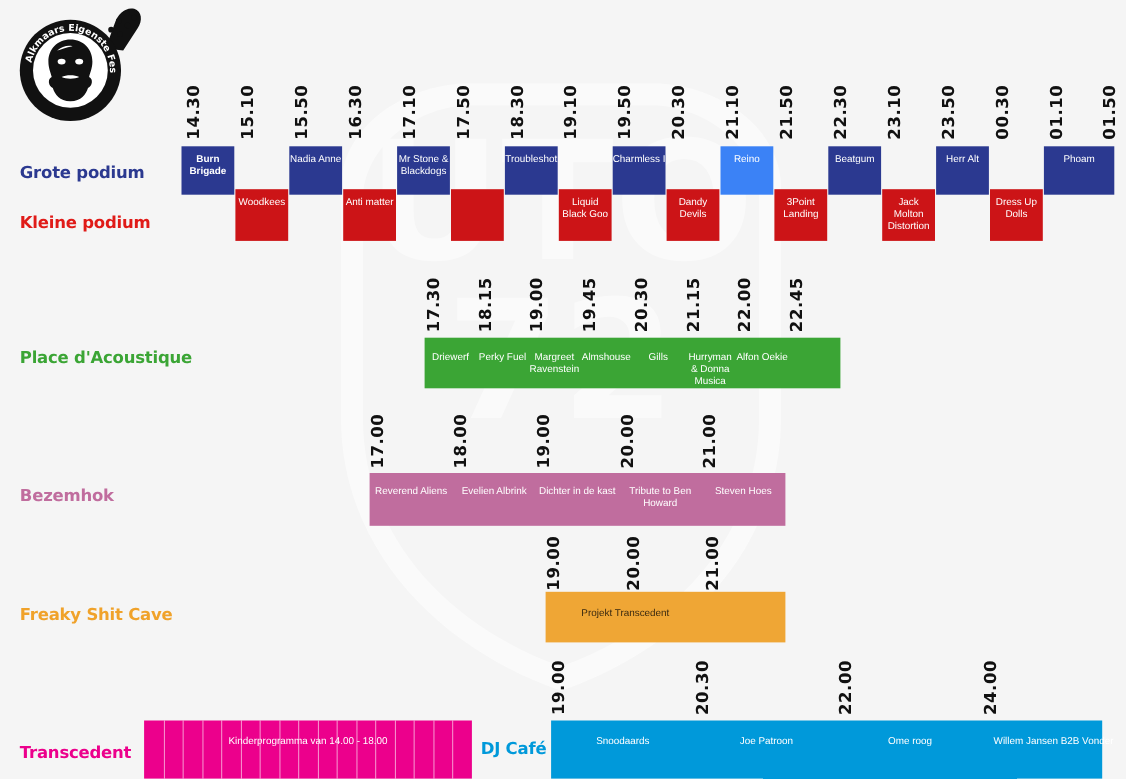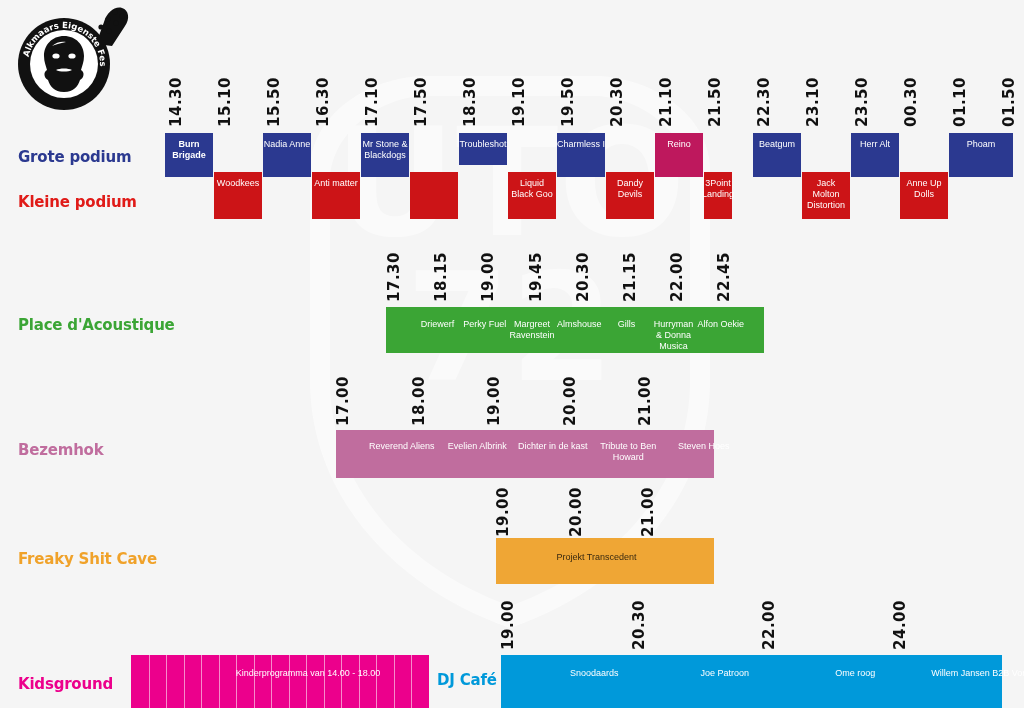--- a/index.html
+++ b/index.html
@@ -44,21 +44,21 @@
   
   .blk{position:absolute;box-sizing:border-box;
     color:#fff;font-size:9px;line-height:11px;
     text-align:center;
     display:flex;align-items:flex-start;justify-content:center;
     padding-top:6px;
     font-family:"Liberation Sans", sans-serif;}
   .blk span{display:block;}
   .band{position:absolute;box-sizing:border-box;}
   .band-item{position:absolute;color:#fff;font-size:9px;line-height:11px;
-    text-align:center;top:12px;padding-left:28px;}
+    text-align:center;top:12px;}
 
   .divider{position:absolute;background:#ffffff;width:1px;}
 </style>
 </head>
 <body>
 
 <div id="stage">
 
   <div class="watermark">
     <svg viewBox="0 0 440 600" xmlns="http://www.w3.org/2000/svg">
@@ -109,21 +109,21 @@
         <text><textPath href="#arcpath" startOffset="6%">Alkmaars Eigenste Festival</textPath></text>
       </g>
     </svg>
   </div>
 
   <div class="stage-label" style="left:18px;top:148px;color:#2B3990">Grote podium</div>
   <div class="stage-label" style="left:18px;top:193px;color:#E01B18">Kleine podium</div>
   <div class="stage-label" style="left:18px;top:316px;color:#3BA535">Place d'Acoustique</div>
   <div class="stage-label" style="left:18px;top:441px;color:#C06D9E">Bezemhok</div>
   <div class="stage-label" style="left:18px;top:550px;color:#F0A22A">Freaky Shit Cave</div>
-  <div class="stage-label" style="left:18px;top:675px;color:#EC008C">Kidsground</div>
+  <div class="stage-label" style="left:18px;top:675px;color:#EC008C">Transcedent</div>
   <div class="stage-label" style="left:437px;top:671px;color:#0099DA">DJ Café</div>
 
   <div id="ticks-main">
       <div class="tick" style="left: 167px; bottom: 581px;">14.30</div>
       <div class="tick" style="left: 216px; bottom: 581px;">15.10</div>
       <div class="tick" style="left: 265px; bottom: 581px;">15.50</div>
       <div class="tick" style="left: 314px; bottom: 581px;">16.30</div>
       <div class="tick" style="left: 363px; bottom: 581px;">17.10</div>
       <div class="tick" style="left: 412px; bottom: 581px;">17.50</div>
       <div class="tick" style="left: 461px; bottom: 581px;">18.30</div>
@@ -142,27 +142,27 @@
   <div id="row-grote">
       <div class="blk" style="left: 165px; top: 133px; width: 48px; height: 44px; background: rgb(43, 57, 144); font-weight: bold;">
         <span>Burn Brigade</span>
       </div>
       <div class="blk" style="left: 263px; top: 133px; width: 48px; height: 44px; background: rgb(43, 57, 144);">
         <span>Nadia Anne</span>
       </div>
       <div class="blk" style="left: 361px; top: 133px; width: 48px; height: 44px; background: rgb(43, 57, 144);">
         <span>Mr Stone &amp; Blackdogs</span>
       </div>
-      <div class="blk" style="left: 459px; top: 133px; width: 48px; height: 32px; background: rgb(43, 57, 144);">
+      <div class="blk" style="left: 459px; top: 133px; width: 48px; height: 44px; background: rgb(43, 57, 144);">
         <span>Troubleshot</span>
       </div>
       <div class="blk" style="left: 557px; top: 133px; width: 48px; height: 44px; background: rgb(43, 57, 144);">
         <span>Charmless I</span>
       </div>
-      <div class="blk" style="left: 655px; top: 133px; width: 48px; height: 44px; background: #be185d;">
+      <div class="blk" style="left: 655px; top: 133px; width: 48px; height: 44px; background: #3b82f6;">
         <span>Reino</span>
       </div>
       <div class="blk" style="left: 753px; top: 133px; width: 48px; height: 44px; background: rgb(43, 57, 144);">
         <span>Beatgum</span>
       </div>
       <div class="blk" style="left: 851px; top: 133px; width: 48px; height: 44px; background: rgb(43, 57, 144);">
         <span>Herr Alt</span>
       </div>
       <div class="blk" style="left: 949px; top: 133px; width: 64px; height: 44px; background: rgb(43, 57, 144);">
         <span>Phoam</span>
@@ -177,28 +177,28 @@
       </div>
       <div class="blk" style="left: 410px; top: 172px; width: 48px; height: 47px; background: rgb(204, 20, 23);">
         <span></span>
       </div>
       <div class="blk" style="left: 508px; top: 172px; width: 48px; height: 47px; background: rgb(204, 20, 23);">
         <span>Liquid Black Goo</span>
       </div>
       <div class="blk" style="left: 606px; top: 172px; width: 48px; height: 47px; background: rgb(204, 20, 23);">
         <span>Dandy Devils</span>
       </div>
-      <div class="blk" style="left: 704px; top: 172px; width: 28px; height: 47px; background: rgb(204, 20, 23);">
+      <div class="blk" style="left: 704px; top: 172px; width: 48px; height: 47px; background: rgb(204, 20, 23);">
         <span>3Point Landing</span>
       </div>
       <div class="blk" style="left: 802px; top: 172px; width: 48px; height: 47px; background: rgb(204, 20, 23);">
         <span>Jack Molton Distortion</span>
       </div>
       <div class="blk" style="left: 900px; top: 172px; width: 48px; height: 47px; background: rgb(204, 20, 23);">
-        <span>Anne Up Dolls</span>
+        <span>Dress Up Dolls</span>
       </div>
     </div>
 
   <div id="ticks-acoustique">
       <div class="tick" style="left: 385px; bottom: 406px;">17.30</div>
       <div class="tick" style="left: 432.2px; bottom: 406px;">18.15</div>
       <div class="tick" style="left: 479.4px; bottom: 406px;">19.00</div>
       <div class="tick" style="left: 526.6px; bottom: 406px;">19.45</div>
       <div class="tick" style="left: 573.8px; bottom: 406px;">20.30</div>
       <div class="tick" style="left: 621px; bottom: 406px;">21.15</div>

